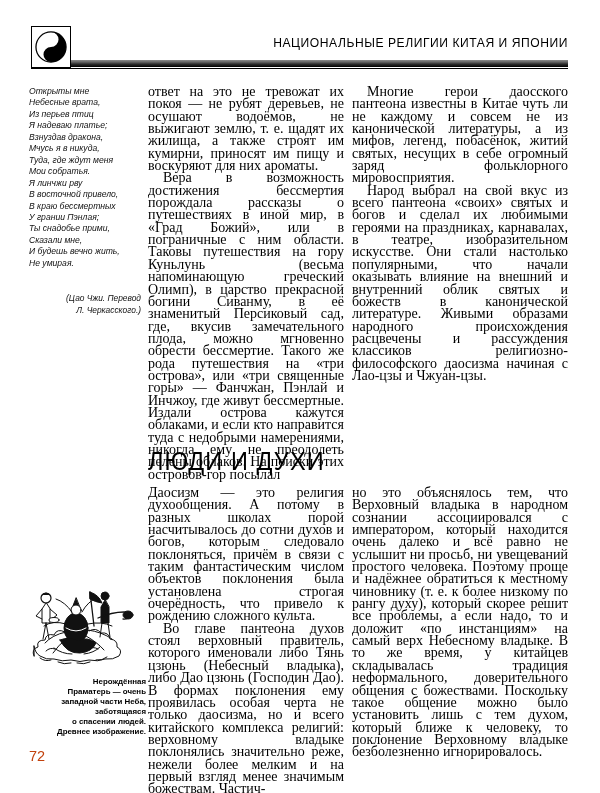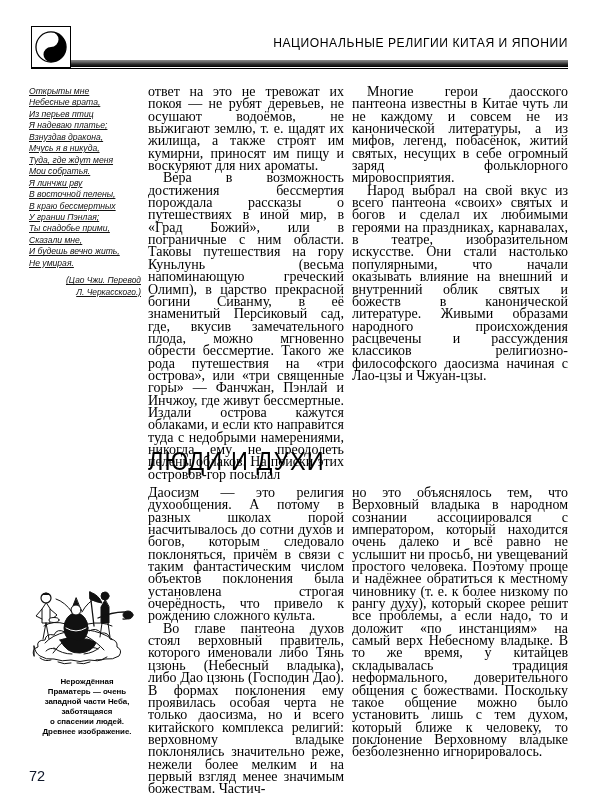--- a/index.html
+++ b/index.html
@@ -73,25 +73,24 @@
     position: absolute;
     left: 29px;
     top: 86px;
     width: 112px;
     font-family: "Liberation Sans", sans-serif;
     font-style: italic;
     font-size: 8.6px;
     line-height: 11.45px;
     color: #111;
     text-align: left;
-    text-decoration: underline;
   }
   .poem .line { white-space: nowrap; }
   .poem .attrib {
-    margin-top: 6px;
+    margin-top: 24px;
     text-align: right;
     font-size: 8.4px;
     line-height: 11.4px;
   }
 
   .body-text {
     font-family: "Liberation Serif", serif;
     font-size: 14px;
     line-height: 12.35px;
     text-align: justify;
@@ -138,32 +137,31 @@
   .caption {
     position: absolute;
     left: 28px;
     top: 677px;
     width: 118px;
     font-family: "Liberation Sans", sans-serif;
     font-size: 7.9px;
     line-height: 10.1px;
     font-weight: bold;
     color: #000;
-    text-align: center;
+    text-align: right;
   }
   .caption .cline { white-space: nowrap; }
 
   .page-number {
     position: absolute;
     left: 29px;
     top: 748px;
     font-family: "Liberation Sans", sans-serif;
     font-size: 14.5px;
-    color: #0f172a;
-    margin-top: 20px;
+    color: #c2410c;
   }
 </style>
 </head>
 <body>
 
 <div class="header">
 
   <div class="yinyang-box">
     <svg width="32" height="32" viewBox="0 0 100 100">
       <circle cx="50" cy="50" r="47" fill="#ffffff" stroke="#000000" stroke-width="4"></circle>
@@ -182,21 +180,21 @@
 <div class="poem">
   <div class="line">Открыты мне</div>
   <div class="line">Небесные врата,</div>
   <div class="line">Из перьев птиц</div>
   <div class="line">Я надеваю платье;</div>
   <div class="line">Взнуздав дракона,</div>
   <div class="line">Мчусь я в никуда,</div>
   <div class="line">Туда, где ждут меня</div>
   <div class="line">Мои собратья.</div>
   <div class="line">Я линчжи рву</div>
-  <div class="line">В восточной пелены,</div>
+  <div class="line">В восточной привело,</div>
   <div class="line">В краю бессмертных</div>
   <div class="line">У грании Пэнлая;</div>
   <div class="line">Ты снадобье прими,</div>
   <div class="line">Сказали мне,</div>
   <div class="line">И будешь вечно жить,</div>
   <div class="line">Не умирая.</div>
 
   <div class="attrib">
     <div>(Цао Чжи. Перевод</div>
     <div>Л. Черкасского.)</div>

